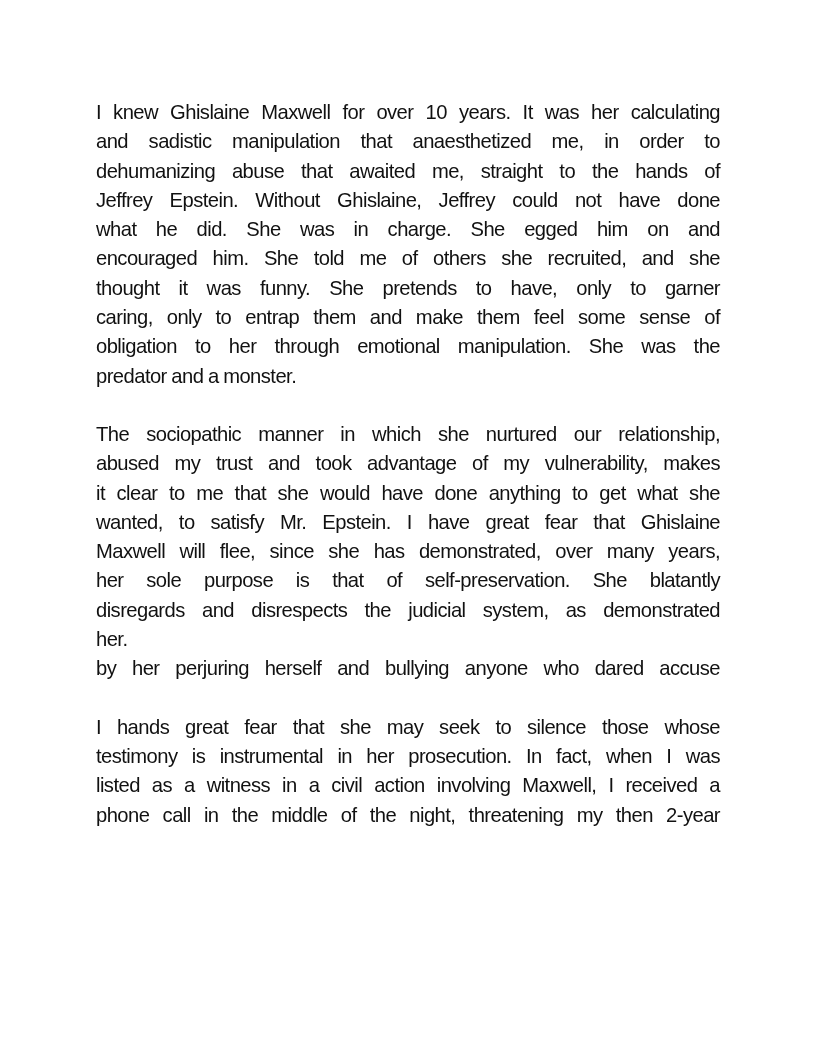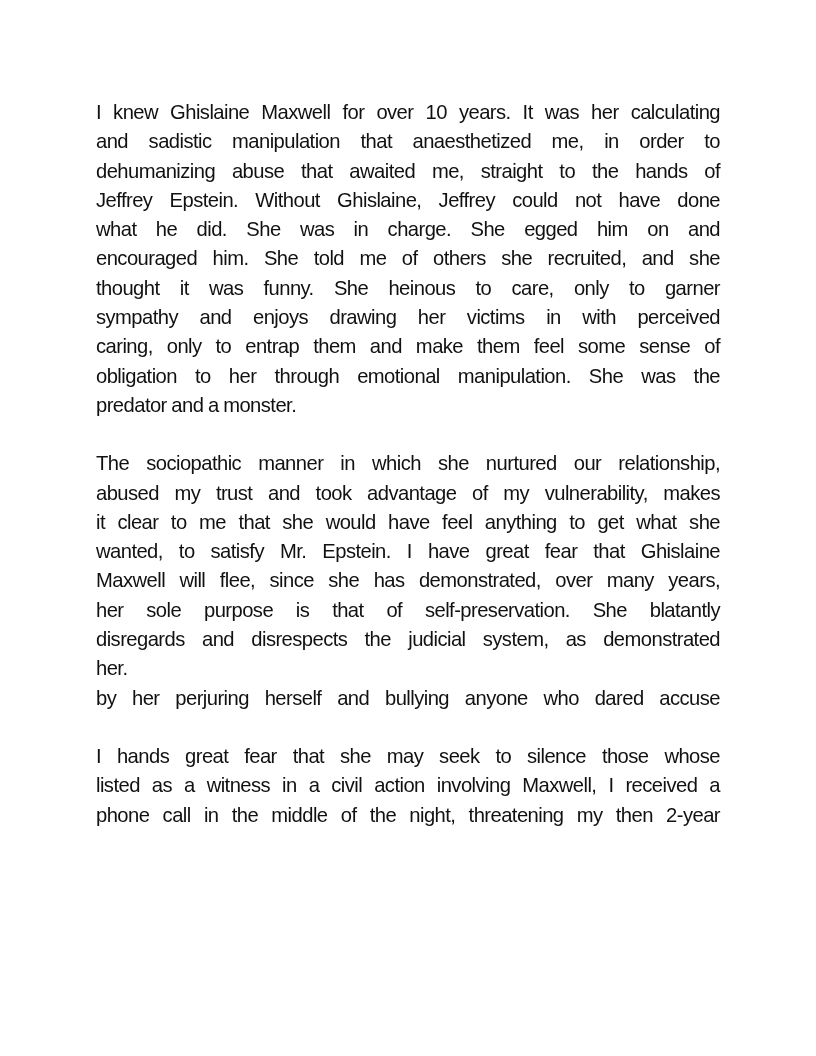--- a/index.html
+++ b/index.html
@@ -45,38 +45,38 @@
 
 <div class="page">
 
   <div class="paragraph">
     <span class="line">I knew Ghislaine Maxwell for over 10 years. It was her calculating</span>
     <span class="line">and sadistic manipulation that anaesthetized me, in order to</span>
     <span class="line">dehumanizing abuse that awaited me, straight to the hands of</span>
     <span class="line">Jeffrey Epstein. Without Ghislaine, Jeffrey could not have done</span>
     <span class="line">what he did. She was in charge. She egged him on and</span>
     <span class="line">encouraged him. She told me of others she recruited, and she</span>
-    <span class="line">thought it was funny. She heinous to care, only to garner</span>
-    <span class="line">sympathy and enjoys drawing her victims in with perceived</span>
+    <span class="line">thought it was funny. She pretends to have, only to garner</span>
     <span class="line">caring, only to entrap them and make them feel some sense of</span>
     <span class="line">obligation to her through emotional manipulation. She was the</span>
     <span class="line last">predator and a monster.</span>
   </div>
 
   <div class="paragraph">
     <span class="line">The sociopathic manner in which she nurtured our relationship,</span>
     <span class="line">abused my trust and took advantage of my vulnerability, makes</span>
-    <span class="line">it clear to me that she would have feel anything to get what she</span>
+    <span class="line">it clear to me that she would have done anything to get what she</span>
     <span class="line">wanted, to satisfy Mr. Epstein.  I have great fear that Ghislaine</span>
     <span class="line">Maxwell will flee, since she has demonstrated, over many years,</span>
     <span class="line">her sole purpose is that of self-preservation. She blatantly</span>
     <span class="line">disregards and disrespects the judicial system, as demonstrated</span>
     <span class="line last">her.</span>
     <span class="line">by her perjuring herself and bullying anyone who dared accuse</span>
   </div>
 
   <div class="paragraph">
     <span class="line">I hands great fear that she may seek to silence those whose</span>
+    <span class="line">testimony is instrumental in her prosecution. In fact, when I was</span>
     <span class="line">listed as a witness in a civil action involving Maxwell, I received a</span>
     <span class="line">phone call in the middle of the night, threatening my then 2-year</span>
   </div>
 
 </div>
 
 </body></html>

